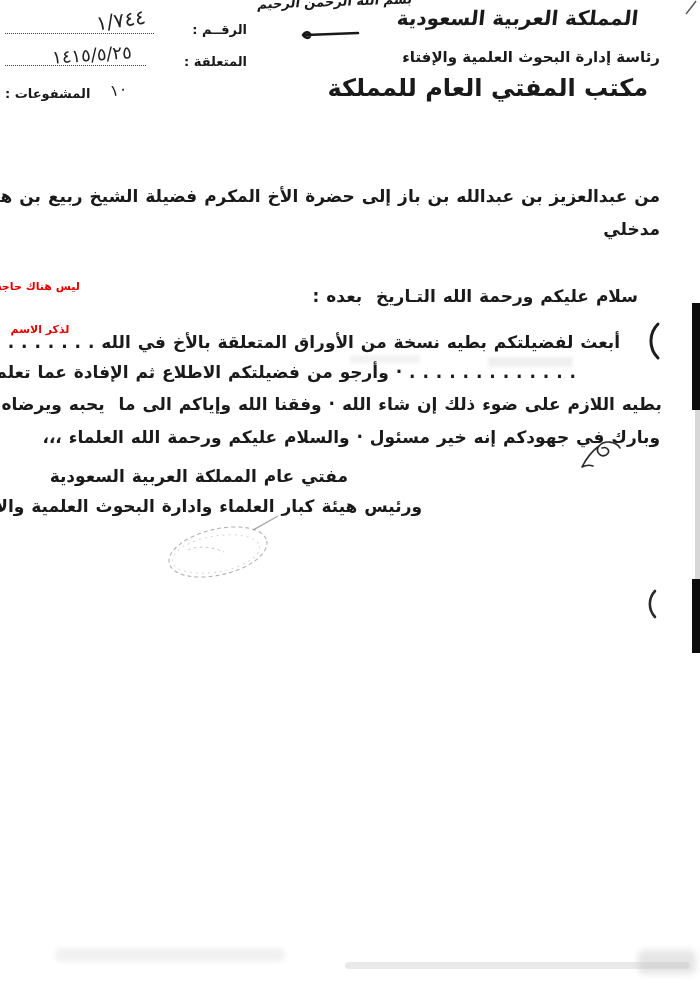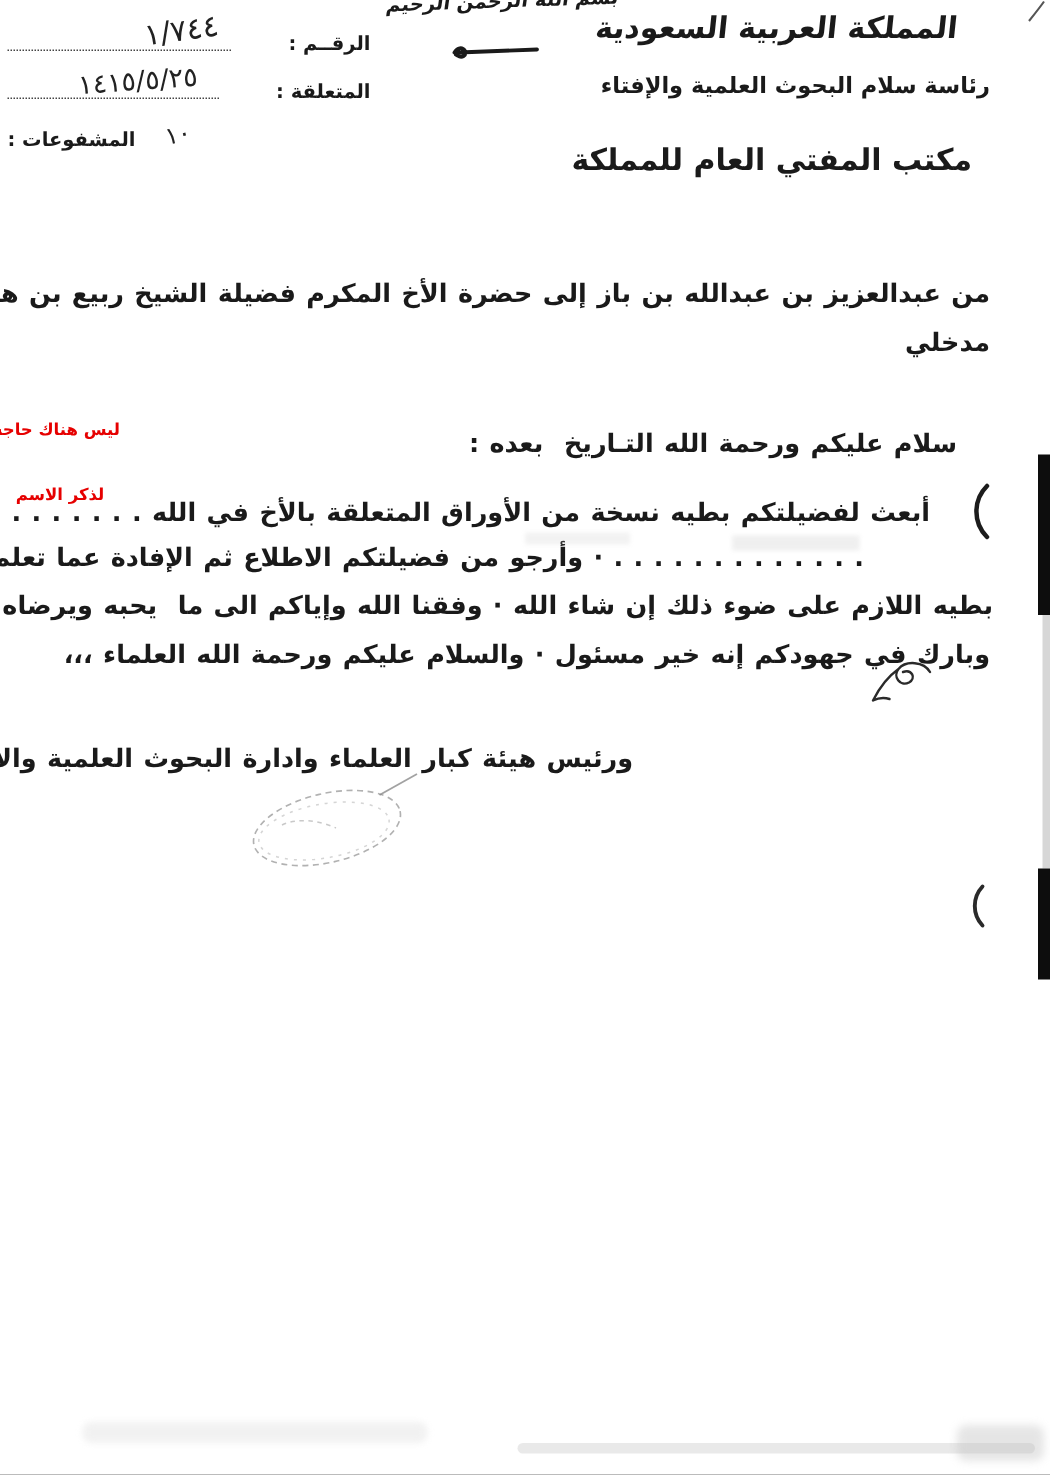--- a/index.html
+++ b/index.html
@@ -6,21 +6,21 @@
   .page{
     position:relative;width:700px;height:983px;margin:0 auto;
     background:#ffffff;overflow:hidden;
     font-family:"DejaVu Sans",sans-serif;color:#1a1a1a;
   }
   .abs{position:absolute;white-space:pre;}
   
   .lh{direction:rtl;text-align:right;font-weight:700;}
   .lh1{top:6px;right:62px;font-size:20px;transform:skewX(-6deg);}
   .lh2{top:48px;right:40px;font-size:15px;}
-  .lh3{top:94px;right:52px;font-size:20px;letter-spacing:0;}
+  .lh3{top:74px;right:52px;font-size:24px;letter-spacing:0;}
   
   .basmala{top:-6px;left:258px;font-size:13px;font-weight:700;direction:rtl;
            transform:skewX(-10deg) rotate(-2deg);}
   
   .meta-row{position:absolute;left:5px;width:242px;display:flex;direction:rtl;align-items:flex-end;gap:32px;}
   .meta-label{font-size:13px;font-weight:700;white-space:nowrap;}
   .leader{flex:1;border-bottom:1.5px dotted #444;margin:0 6px 3px 0;height:13px;}
   .row-number{top:20px;}
   .row-date{top:52px;}
   .row-attach{top:86px;flex-direction:column;}
@@ -64,21 +64,21 @@
 
   <div class="abs basmala">بسم الله الرحمن الرحيم</div>
   <svg style="left:298px;top:28px;" width="64" height="14">
     <path d="M5,7 C7,4 10,3 12,6 C13,9 10,11 7,9 C5,8 5,7 8,7 L60,5" stroke="#1a1a1a" stroke-width="2.6" fill="none" stroke-linecap="round"></path>
   </svg>
   <svg style="left:684px;top:0;" width="14" height="16">
     <path d="M2,14 C6,9 10,4 12,1" stroke="#555" stroke-width="1.4" fill="none"></path>
   </svg>
 
   <div class="abs lh lh1">المملكة العربية السعودية</div>
-  <div class="abs lh lh2">رئاسة سلام البحوث العلمية والإفتاء</div>
+  <div class="abs lh lh2">رئاسة إدارة البحوث العلمية والإفتاء</div>
   <div class="abs lh lh3">مكتب المفتي العام للمملكة</div>
 
   <div class="meta-row row-number">
     <span class="meta-label">الرقــم :</span>
     <span class="leader"></span>
   </div>
   <div class="hand value-number" dir="ltr">١/٧٤٤</div>
 
   <div class="meta-row row-date">
     <span class="meta-label">المتعلقة :</span>
@@ -98,20 +98,21 @@
   </div>
 
   <div class="abs bline l-from" dir="rtl">من عبدالعزيز بن عبدالله بن باز إلى حضرة الأخ المكرم فضيلة الشيخ ربيع بن هادي</div>
   <div class="abs bline l-madkhali" dir="rtl">مدخلي</div>
   <div class="abs bline l-salam" dir="rtl">سلام عليكم ورحمة الله التـاريخ  بعده :</div>
   <div class="abs bline l-p1" dir="rtl">أبعث لفضيلتكم بطيه نسخة من الأوراق المتعلقة بالأخ في الله . . . . . . . . .</div>
   <div class="abs bline l-p2" dir="rtl">. . . . . . . . . . . . . · وأرجو من فضيلتكم الاطلاع ثم الإفادة عما تعلمون من حاله حتى</div>
   <div class="abs bline l-p3" dir="rtl">بطيه اللازم على ضوء ذلك إن شاء الله · وفقنا الله وإياكم الى ما  يحبه ويرضاه</div>
   <div class="abs bline l-p4" dir="rtl">وبارك في جهودكم إنه خير مسئول · والسلام عليكم ورحمة الله العلماء ،،،</div>
 
+  <div class="abs bline l-sig1" dir="rtl">مفتي عام المملكة العربية السعودية</div>
   <div class="abs bline l-sig2" dir="rtl">ورئيس هيئة كبار العلماء وادارة البحوث العلمية والإفتاء</div>
 
   <svg style="left:578px;top:438px;" width="48" height="36">
     <path d="M42,10 C38,3 26,2 21,8 C17,13 22,20 28,17 C33,14 30,8 24,10 M21,8 C14,13 8,21 4,29 M4,29 C8,27 12,27 15,28" stroke="#2a2a2a" stroke-width="1.6" fill="none" stroke-linecap="round"></path>
   </svg>
 
   <svg style="left:158px;top:512px;" width="125" height="75">
     <ellipse cx="60" cy="40" rx="50" ry="23" transform="rotate(-13 60 40)" fill="none" stroke="#979797" stroke-width="1.1" stroke-dasharray="4 3" opacity=".75"></ellipse>
     <ellipse cx="58" cy="42" rx="44" ry="18" transform="rotate(-10 58 42)" fill="none" stroke="#ababab" stroke-width="1" stroke-dasharray="2 4" opacity=".5"></ellipse>
     <path d="M95,18 L120,4" stroke="#8b8b8b" stroke-width="1.2" fill="none" opacity=".8"></path>

